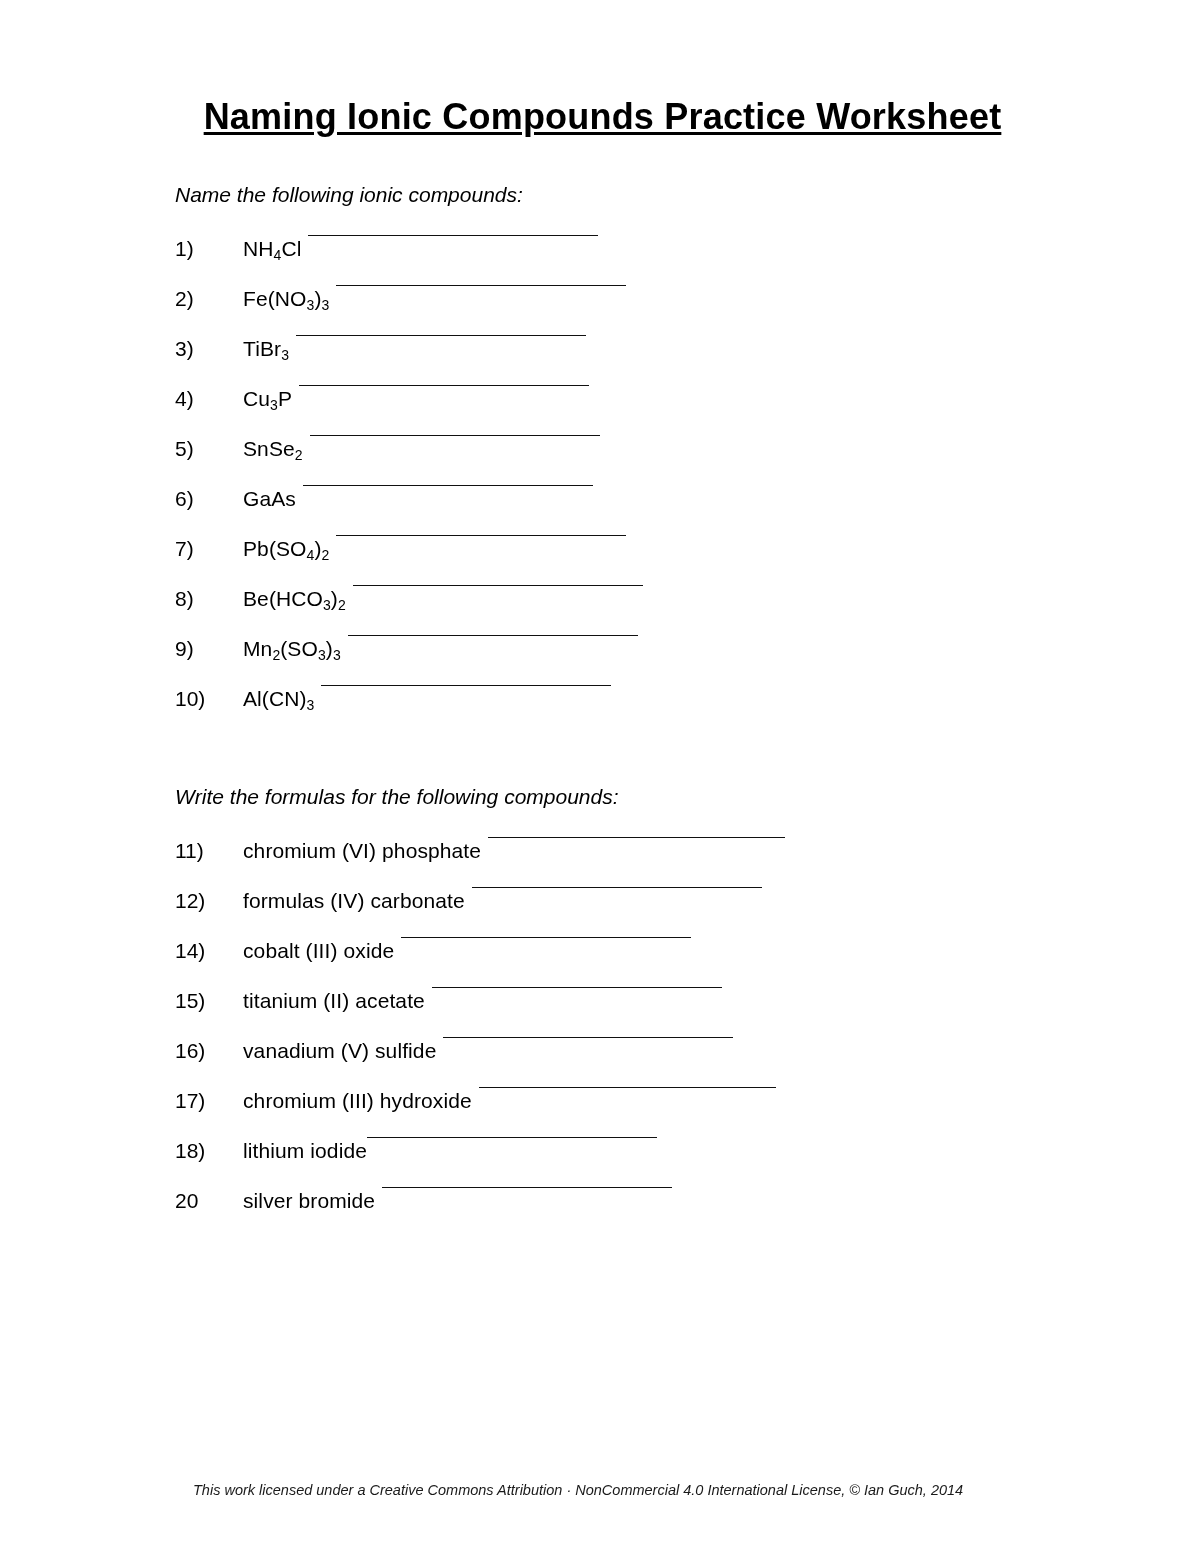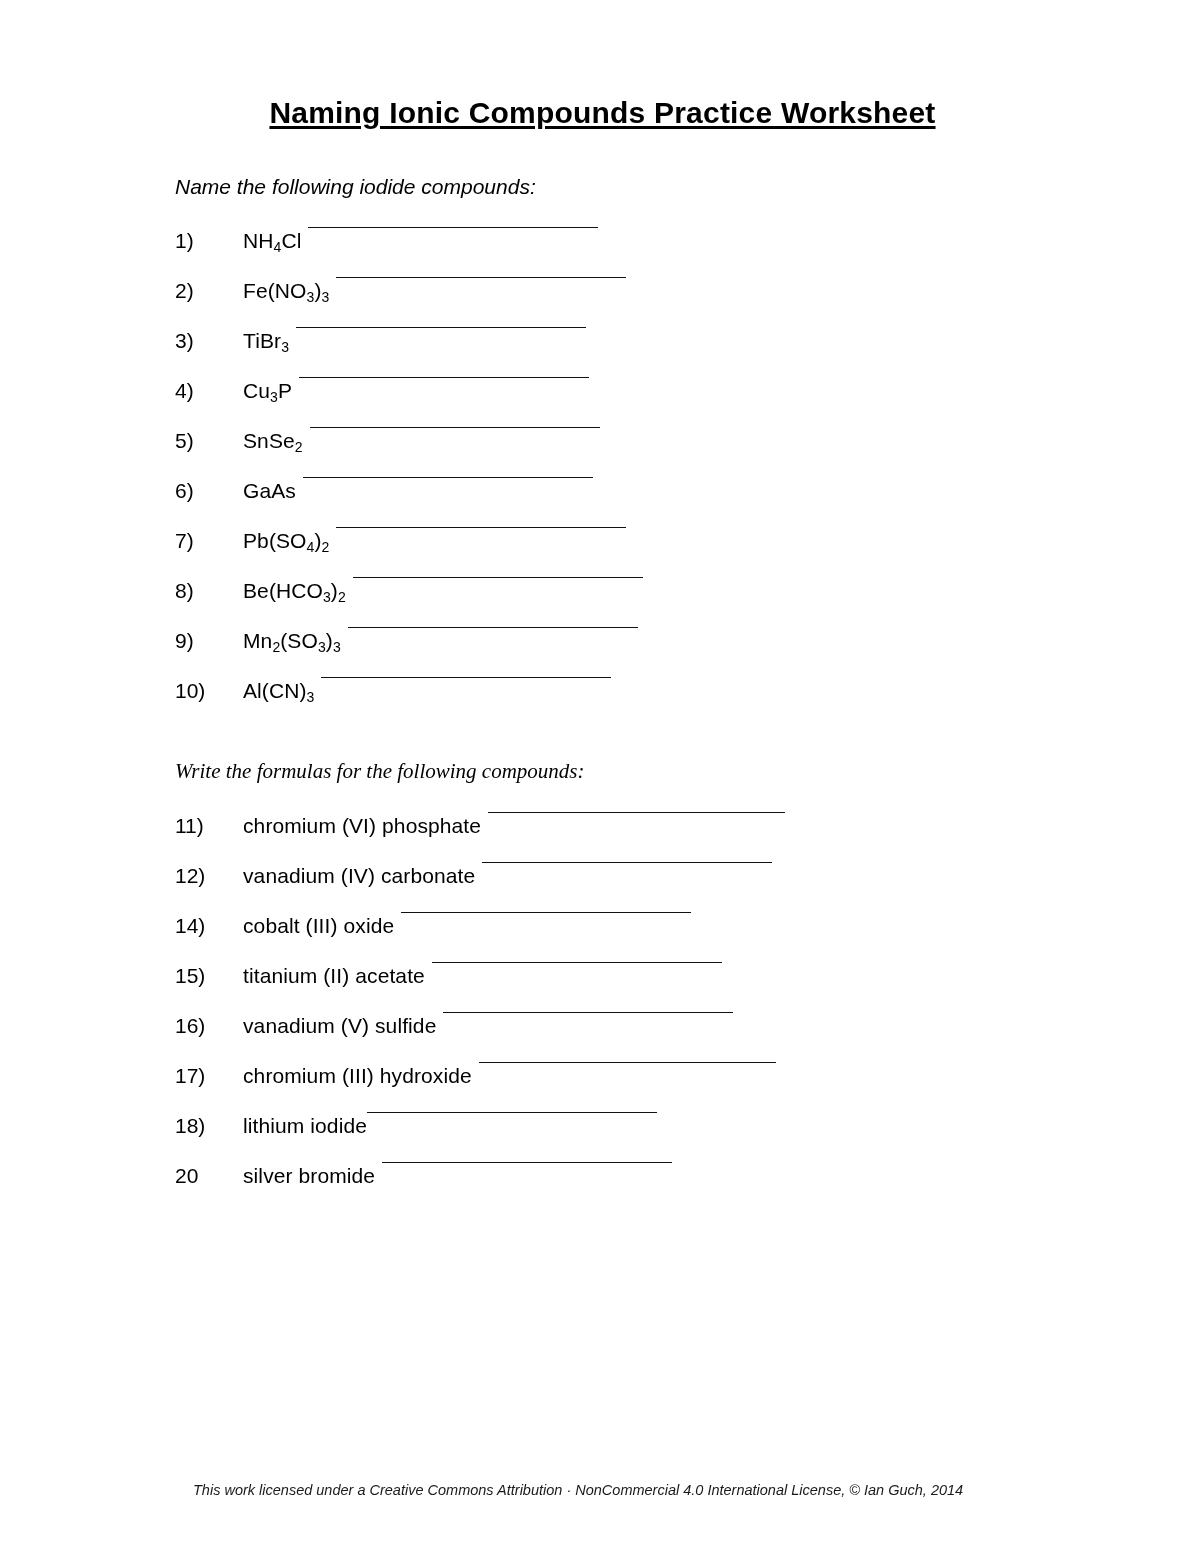--- a/index.html
+++ b/index.html
@@ -18,38 +18,37 @@
   .page {
     position: absolute;
     left: 0;
     top: 0;
     width: 1200px;
     height: 1553px;
     box-sizing: border-box;
     padding: 96px 170px 0 175px;
   }
   h1.worksheet-title {
-    font-size: 30px;
+    font-size: 36px;
     font-weight: bold;
     text-align: center;
     margin: 0;
     padding: 0 0 2px 0;
     letter-spacing: 0.2px;
     text-decoration: underline;
     text-underline-offset: 3px;
   }
   .section-instruction {
     font-size: 21px;
     font-style: italic;
     margin: 43px 0 0 0;
     padding: 0;
   }
   .section-instruction.second {
-    margin-top: 56px;
-    font-family: Liberation Serif, serif;
+    margin-top: 74px;
   }
   .q-row {
     display: flex;
     align-items: baseline;
     font-size: 21px;
     margin-top: 26px;
     white-space: nowrap;
   }
   .q-row:first-child {
     margin-top: 30px;
@@ -96,21 +95,21 @@
     white-space: nowrap;
   }
 </style>
 </head>
 <body>
 
 <div class="page">
 
   <h1 class="worksheet-title">Naming Ionic Compounds Practice Worksheet</h1>
 
-  <p class="section-instruction">Name the following iodide compounds:</p>
+  <p class="section-instruction">Name the following ionic compounds:</p>
 
   <div class="q-list" id="part1">
       <div class="q-row">
         <span class="q-num">1)</span>
         <span class="q-body">
           <span class="q-label">NH<sub>4</sub>Cl</span>
           <span class="answer-rule" style="width: 290px;"></span>
         </span>
       </div>
       <div class="q-row">
@@ -184,21 +183,21 @@
       <div class="q-row">
         <span class="q-num">11)</span>
         <span class="q-body">
           <span class="q-label">chromium (VI) phosphate</span>
           <span class="answer-rule" style="width: 297px;"></span>
         </span>
       </div>
       <div class="q-row">
         <span class="q-num">12)</span>
         <span class="q-body">
-          <span class="q-label">vanadium (IV) carbonate</span>
+          <span class="q-label">formulas (IV) carbonate</span>
           <span class="answer-rule" style="width: 290px;"></span>
         </span>
       </div>
       <div class="q-row">
         <span class="q-num">14)</span>
         <span class="q-body">
           <span class="q-label">cobalt (III) oxide</span>
           <span class="answer-rule" style="width: 290px;"></span>
         </span>
       </div>

